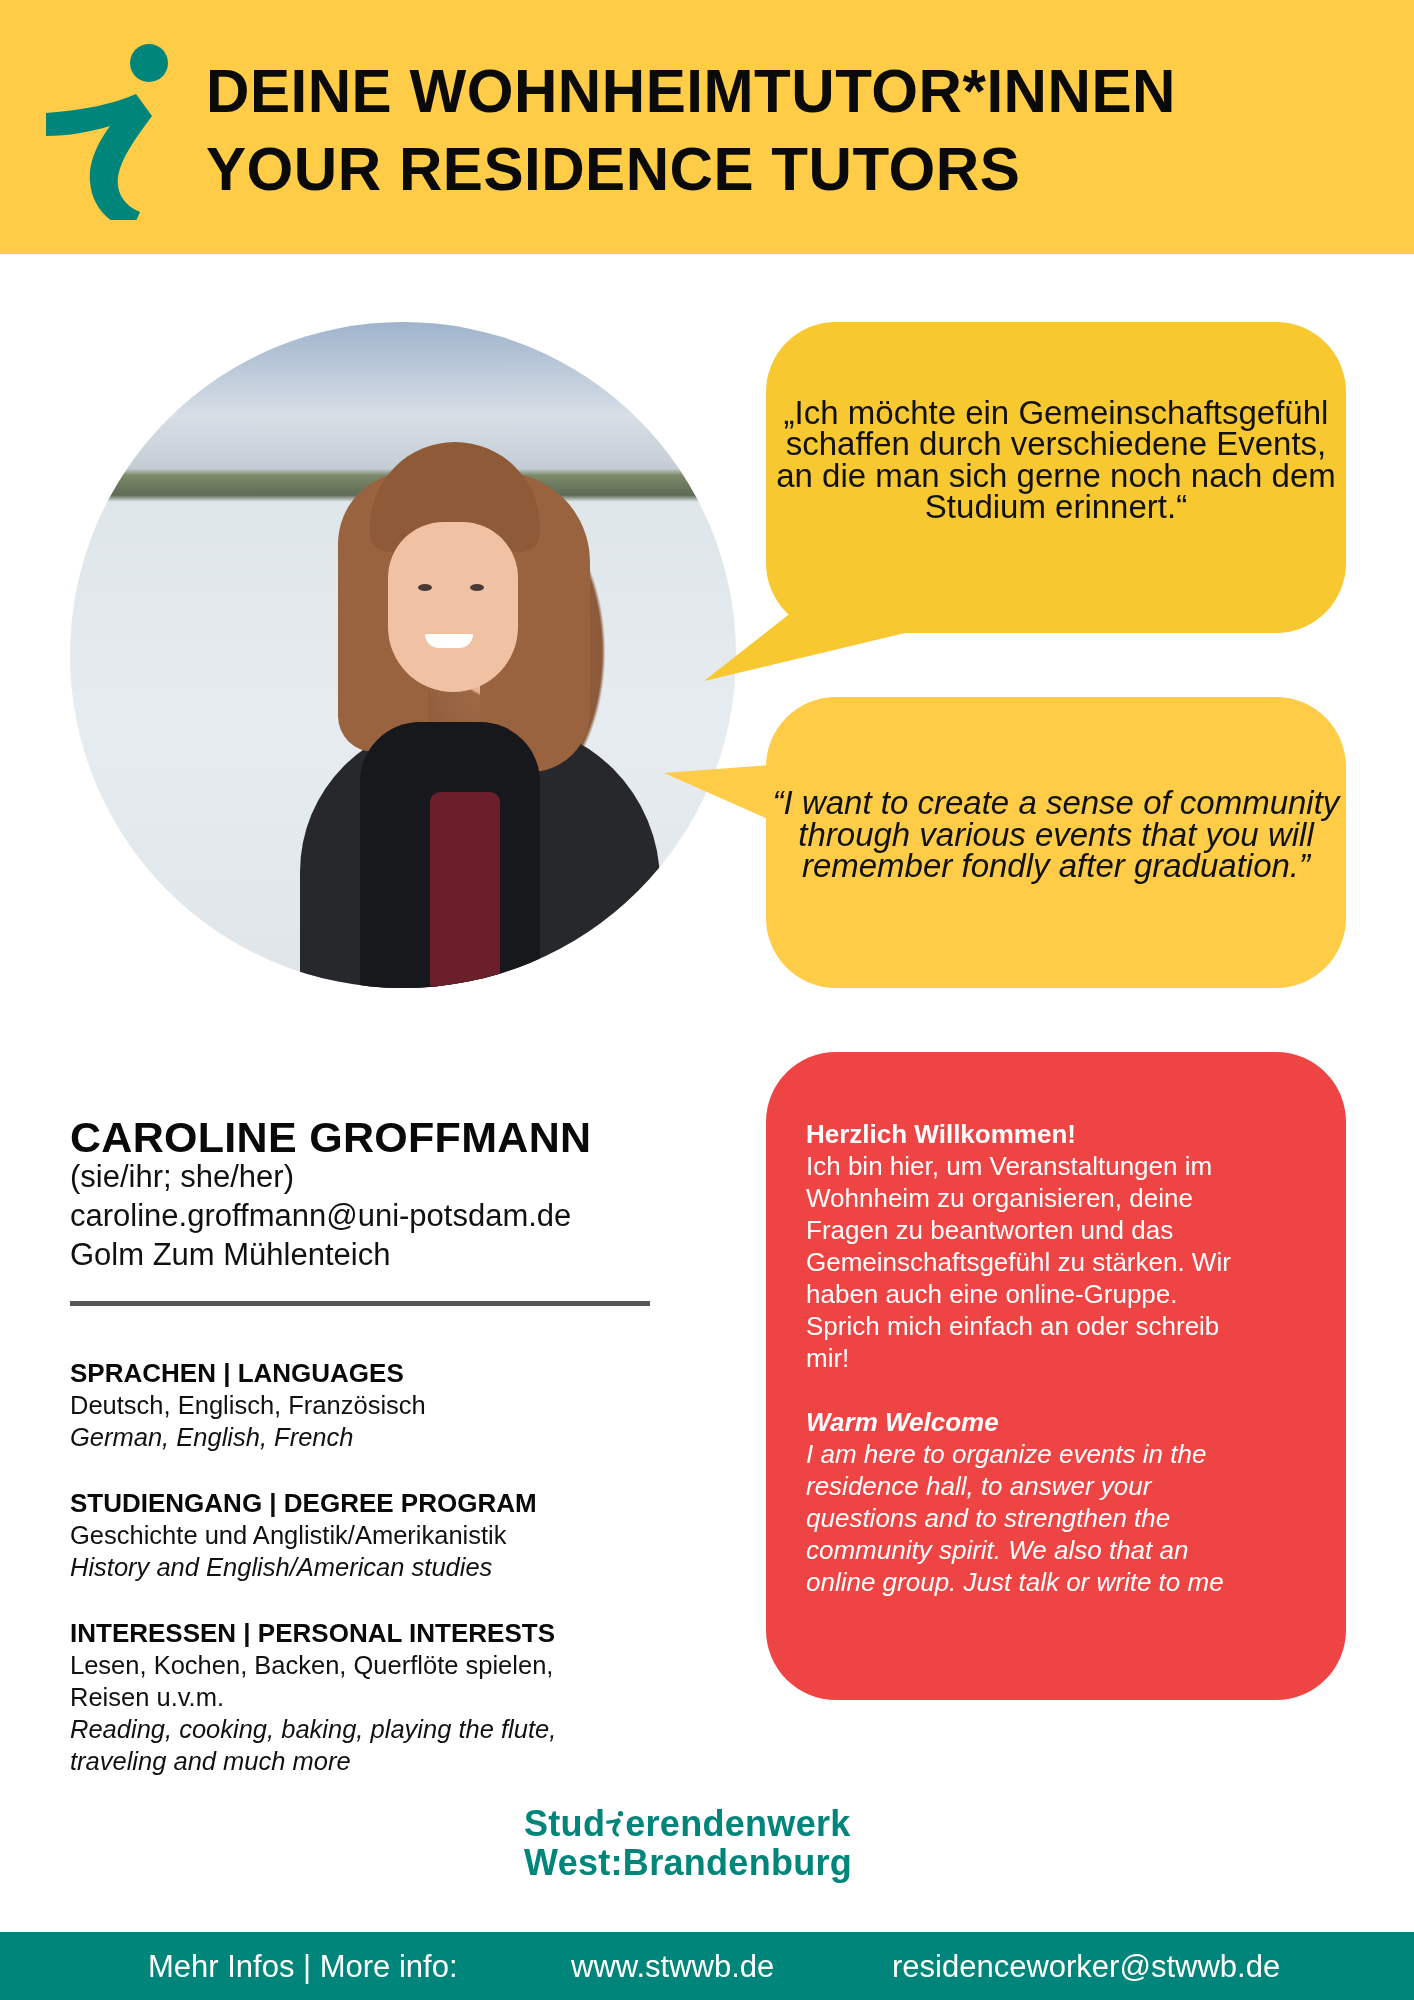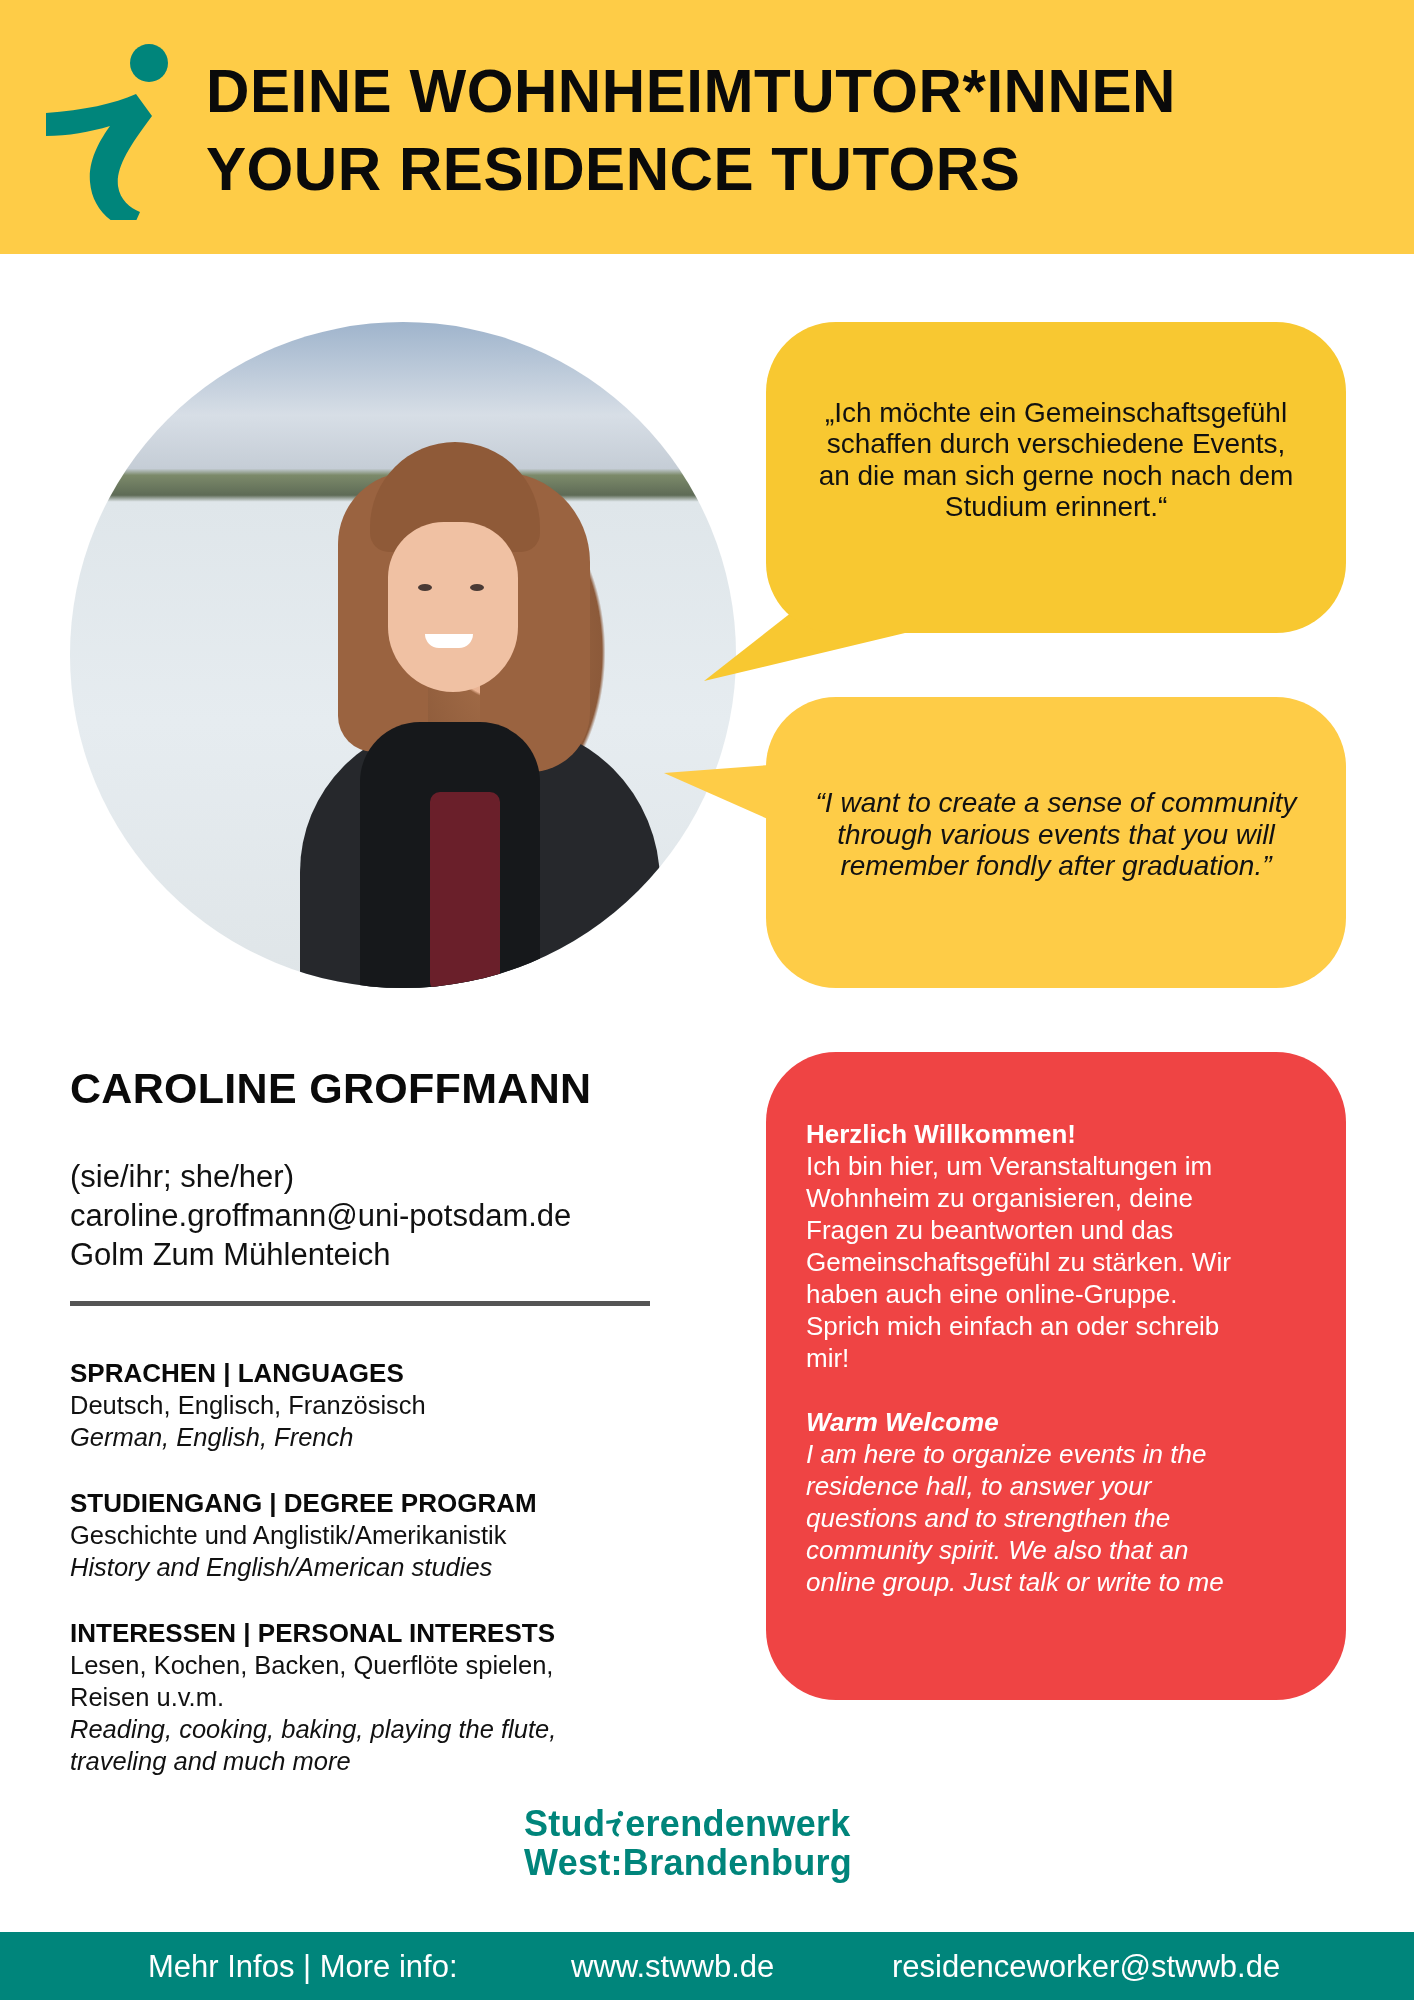--- a/index.html
+++ b/index.html
@@ -68,29 +68,29 @@
       position: absolute; border-radius: 70px;
       display: flex; align-items: center; justify-content: center; text-align: center;
     }
     .bubble-de {
       left: 766px; top: 322px; width: 580px; height: 311px; background: #F8C831;
     }
     .bubble-en {
       left: 766px; top: 697px; width: 580px; height: 291px; background: #FECC47;
     }
     .bubble-text {
-      font-family: "Liberation Sans", sans-serif; font-size: 28px; line-height: 31.5px; color: #111;
+      font-family: "Liberation Sans", sans-serif; font-size: 33px; line-height: 31.5px; color: #111;
     }
     .bubble-de .bubble-text { margin-top: -36px; }
     .bubble-en .bubble-text { font-style: italic; margin-top: -16px; }
     .tail { position: absolute; left: 0; top: 0; width: 1414px; height: 2000px; pointer-events: none; }
 
     
     .name {
-      position: absolute; left: 70px; top: 1062px;
+      position: absolute; left: 70px; top: 1111px;
       font-weight: 700; font-size: 43px; line-height: 52px; color: #0a0a0a; letter-spacing: 0.3px;
     }
     .contact {
       position: absolute; left: 70px; top: 1157px;
       font-size: 31px; line-height: 39px; color: #111;
     }
     .divider {
       position: absolute; left: 70px; top: 1301px; width: 580px; height: 5px; background: #555555;
     }
     .info { position: absolute; left: 70px; top: 1334px; width: 600px; margin-top: 23px; }

